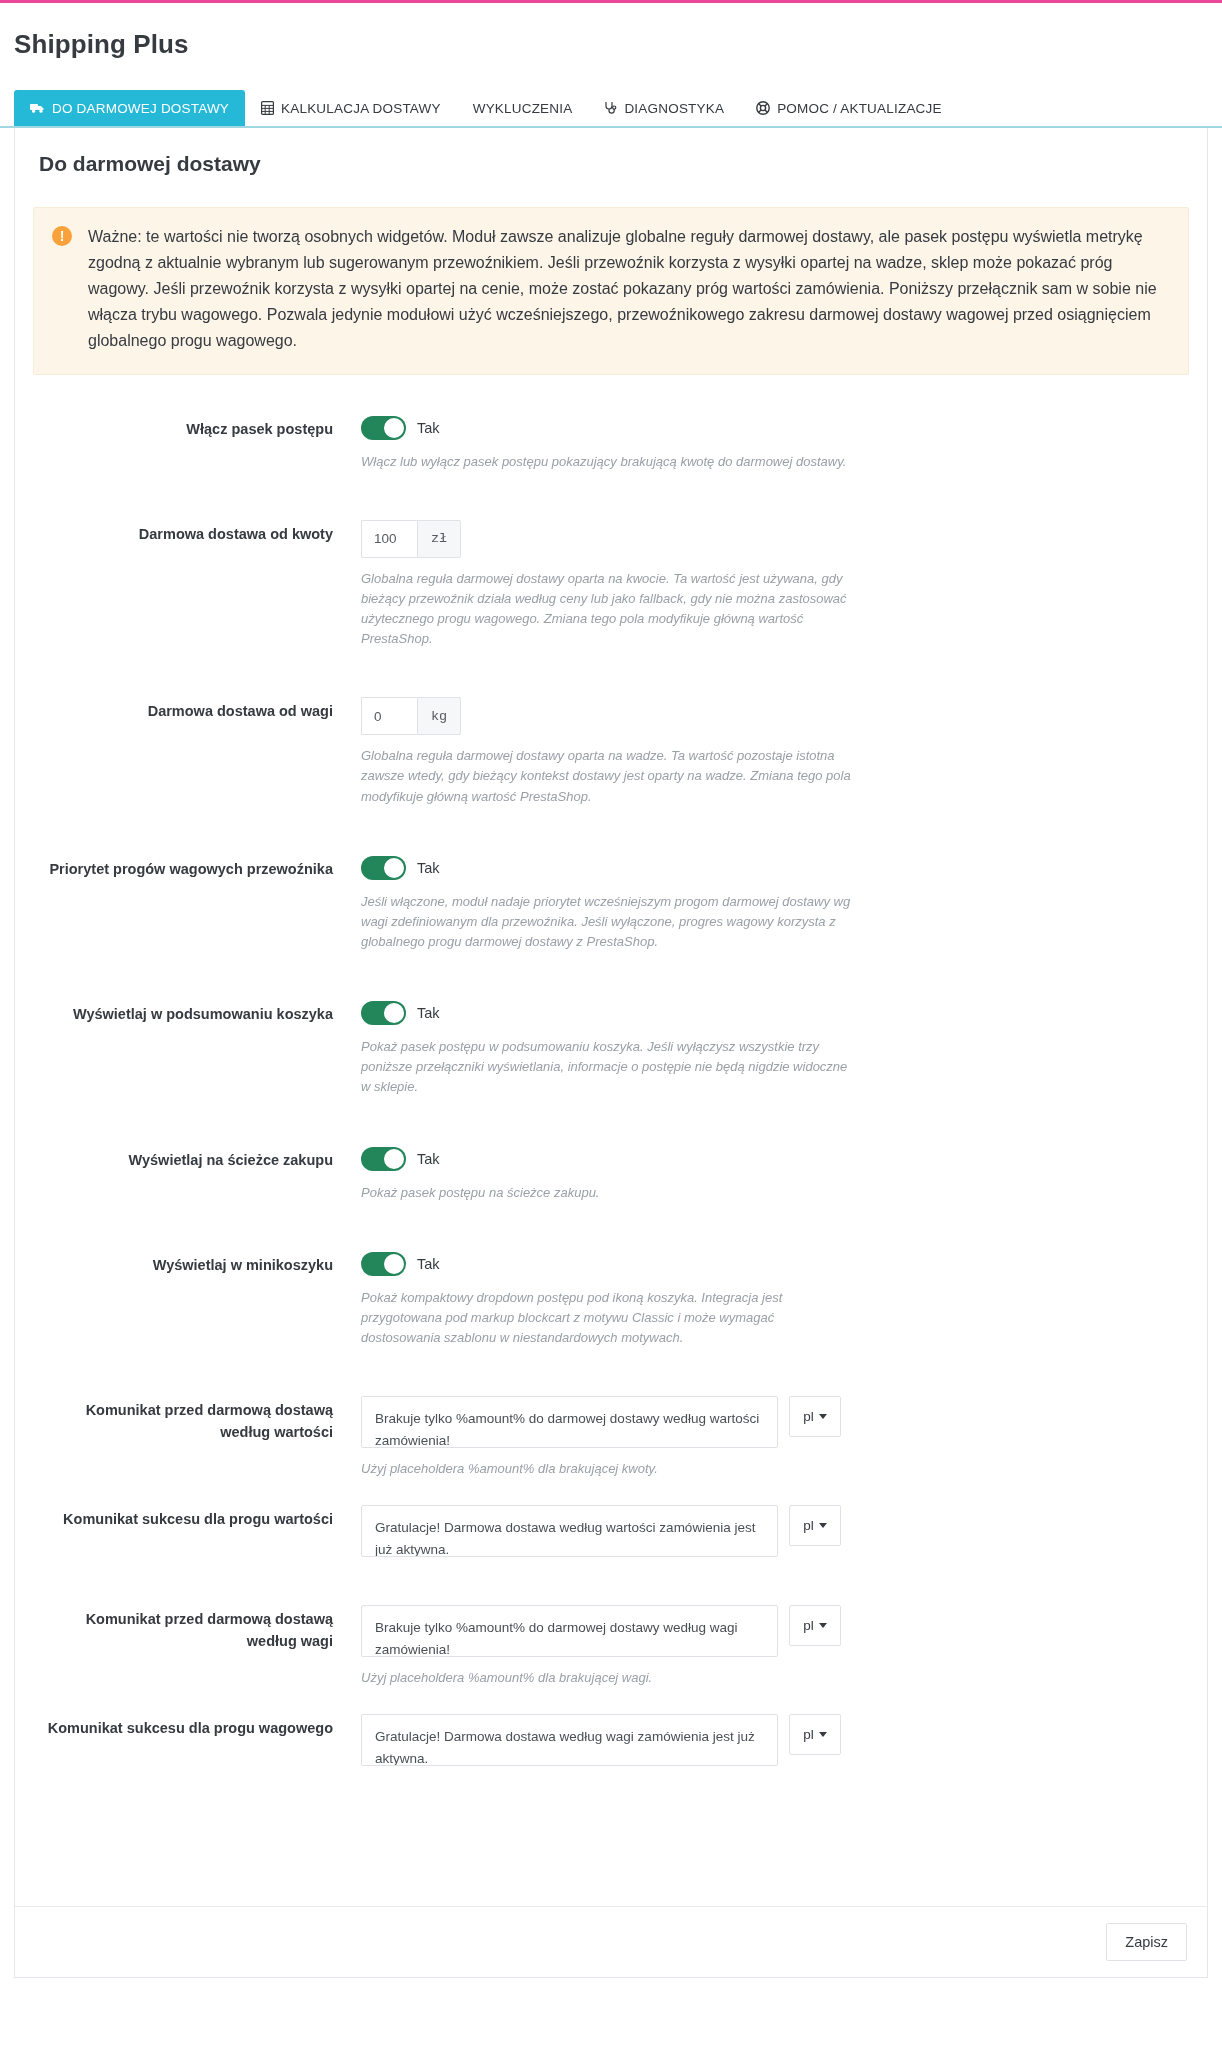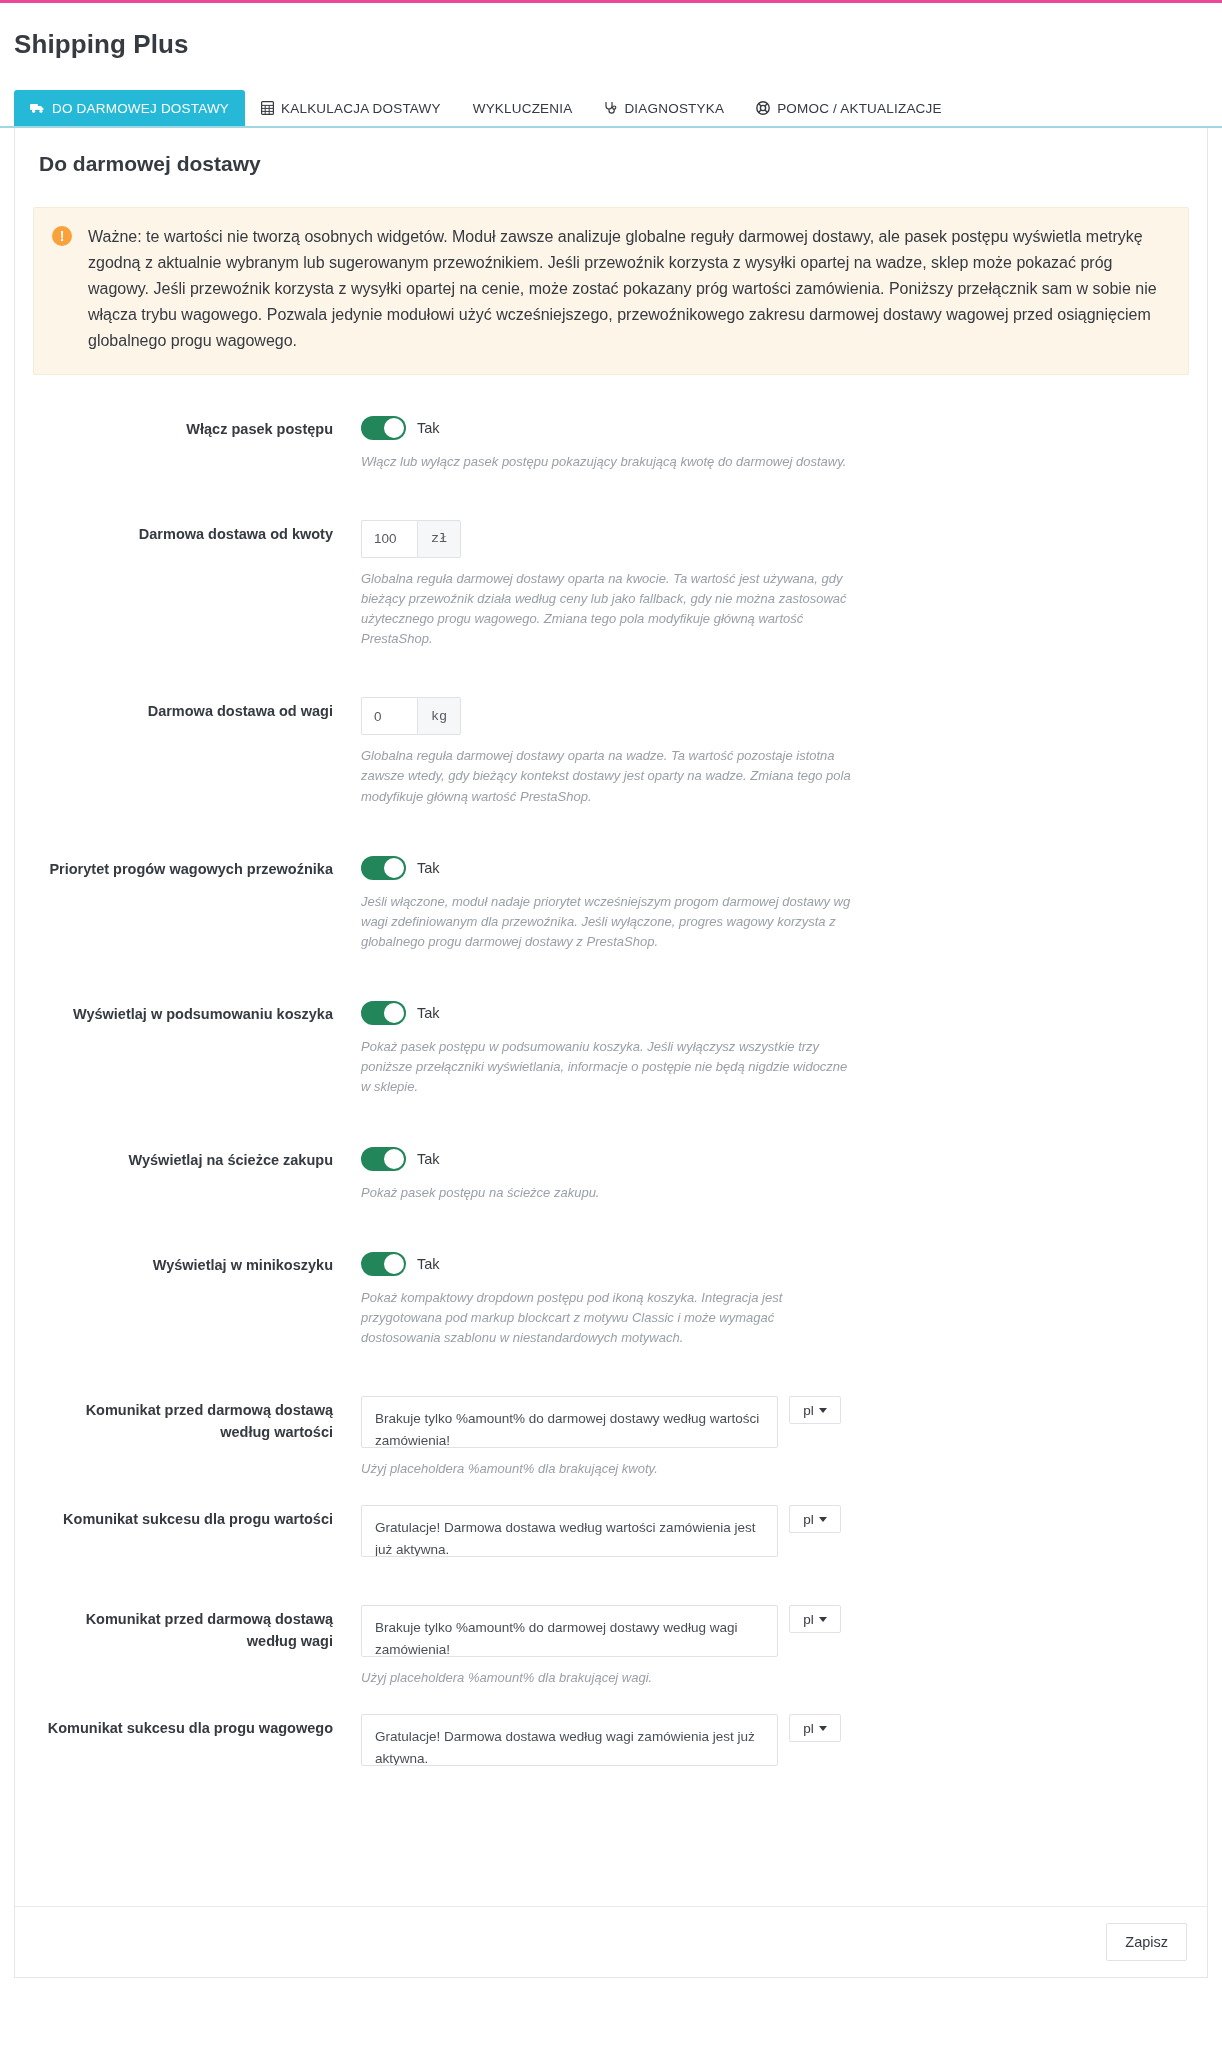--- a/index.html
+++ b/index.html
@@ -226,21 +226,21 @@
     font-family: "Liberation Sans", sans-serif;
     font-size: 13.5px;
     line-height: 1.6;
     color: #4a4f56;
     resize: none;
     outline: none;
     overflow: hidden;
   }
   .lang-btn {
     width: 52px;
-    height: 28px;
+    height: 41px;
     border: 1px solid #e0e2e7;
     border-radius: 2px;
     background: #fff;
     display: flex;
     align-items: center;
     justify-content: center;
     gap: 5px;
     font-size: 13.5px;
     color: #363a41;
     cursor: pointer;

